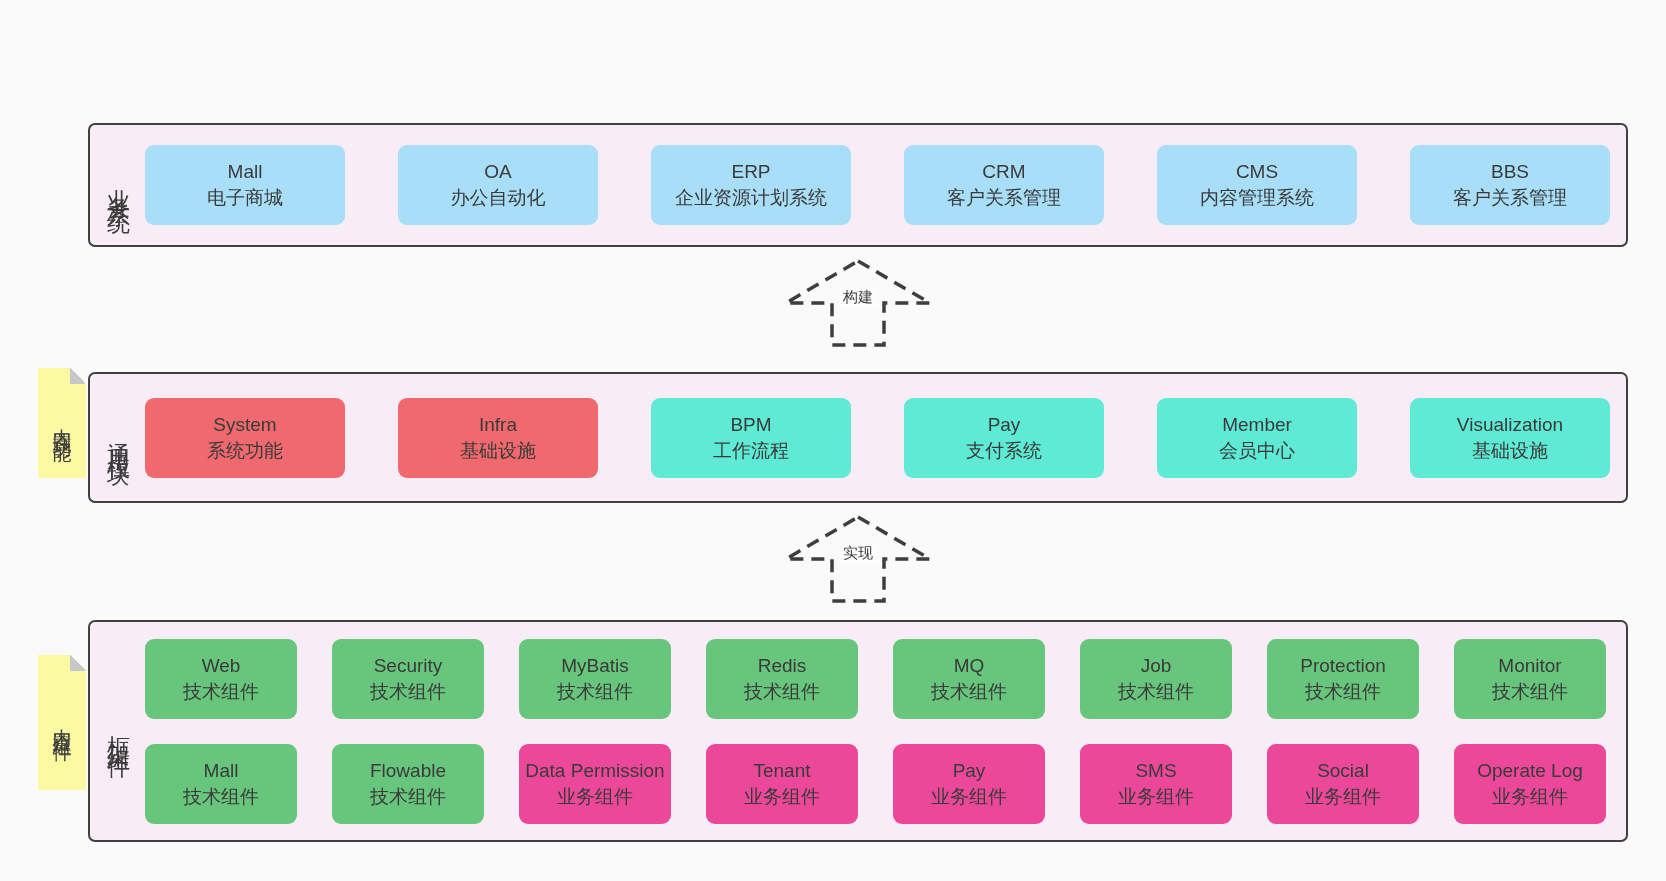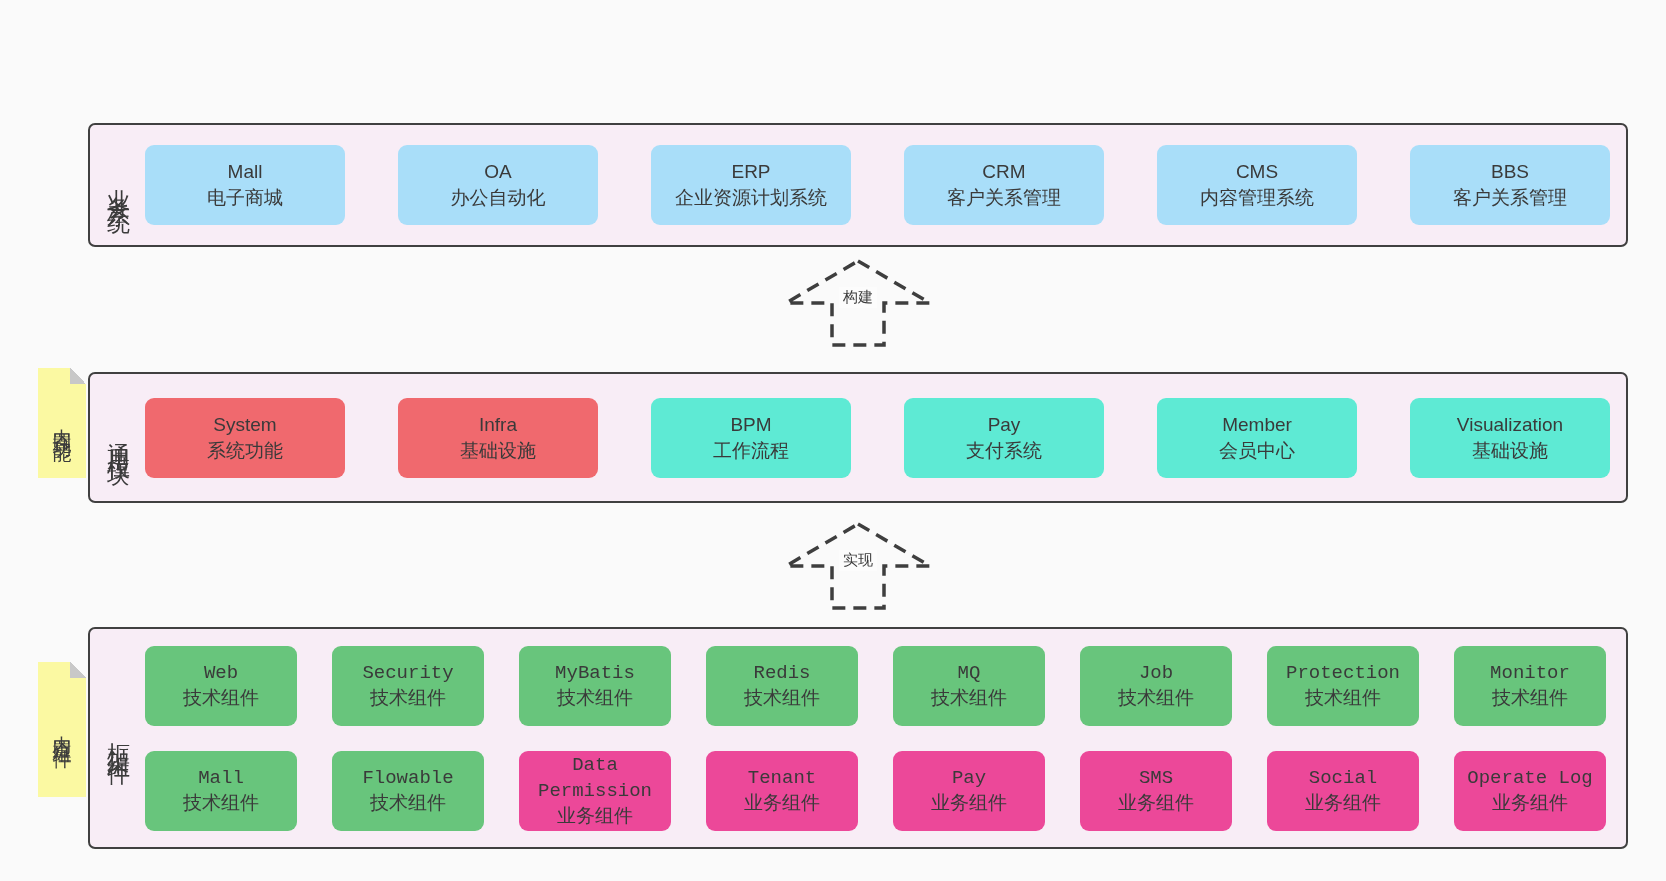--- a/index.html
+++ b/index.html
@@ -22,21 +22,21 @@
   .band-3 { height:222px; }
 
   .vlabel {
     flex:none; width:32px; margin-left:13px;
     display:flex; justify-content:center;
     writing-mode:vertical-rl; text-orientation:upright;
     font-size:23px; letter-spacing:7px; line-height:32px; color:#3b3b3b;
   }
 
   .boxes6 { display:flex; gap:53px; margin-left:10px; }
-  .boxes8 { display:grid; grid-template-columns:repeat(8,152px); gap:25px 35px; margin-left:10px;font-family:Liberation Mono, monospace; }
+  .boxes8 { display:grid; grid-template-columns:repeat(8,152px); gap:25px 35px; margin-left:10px; }
 
   
   .box {
     box-sizing:border-box; border-radius:9px;
     display:flex; flex-direction:column; align-items:center; justify-content:center;
     text-align:center; padding:2px 6px;
   }
   .boxes6 .box { width:200px; height:80px; }
   .boxes8 .box { width:152px; height:80px; }
   .bname, .bdesc { font-size:19px; line-height:26px; color:#3a3a3a; }
@@ -58,21 +58,21 @@
     font-size:19px; letter-spacing:5px; line-height:24px; color:#3b3b3b;
   }
   .fold {
     position:absolute; top:0; right:0; width:16px; height:16px;
     background:linear-gradient(to bottom left, #fafafa 50%, #c8c8c8 50%);
   }
 
   
   .arrow-zone { position:relative; width:1540px; }
   .az-1 { height:125px; }
-  .az-2 { height:117px;margin-top:7px; }
+  .az-2 { height:117px; }
   .block-arrow { position:absolute; left:50%; transform:translateX(-50%); top:11px; }
   .arrow-label {
     position:absolute; left:50%; transform:translateX(-50%); top:40px;
     background:#fcfcfc; padding:1px 4px; font-size:15px; color:#3b3b3b;
     white-space:nowrap; z-index:2;
   }
 </style>
 </head>
 <body>
 

